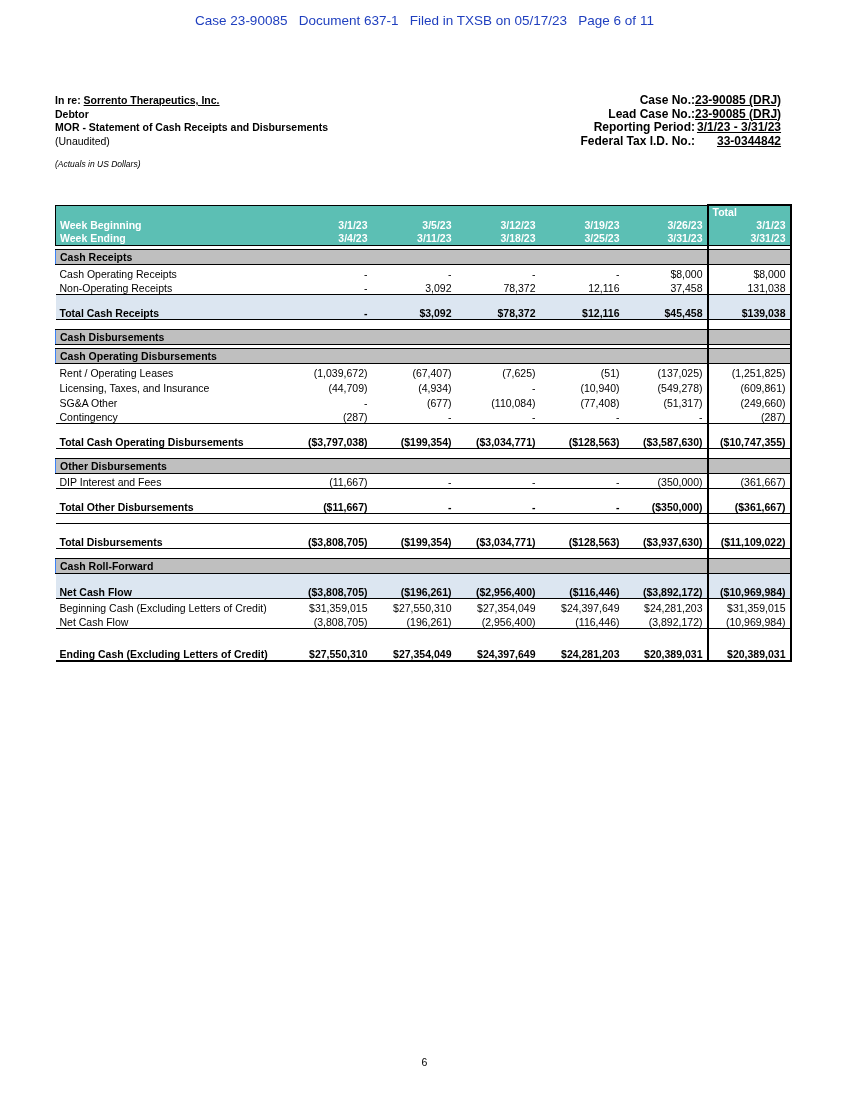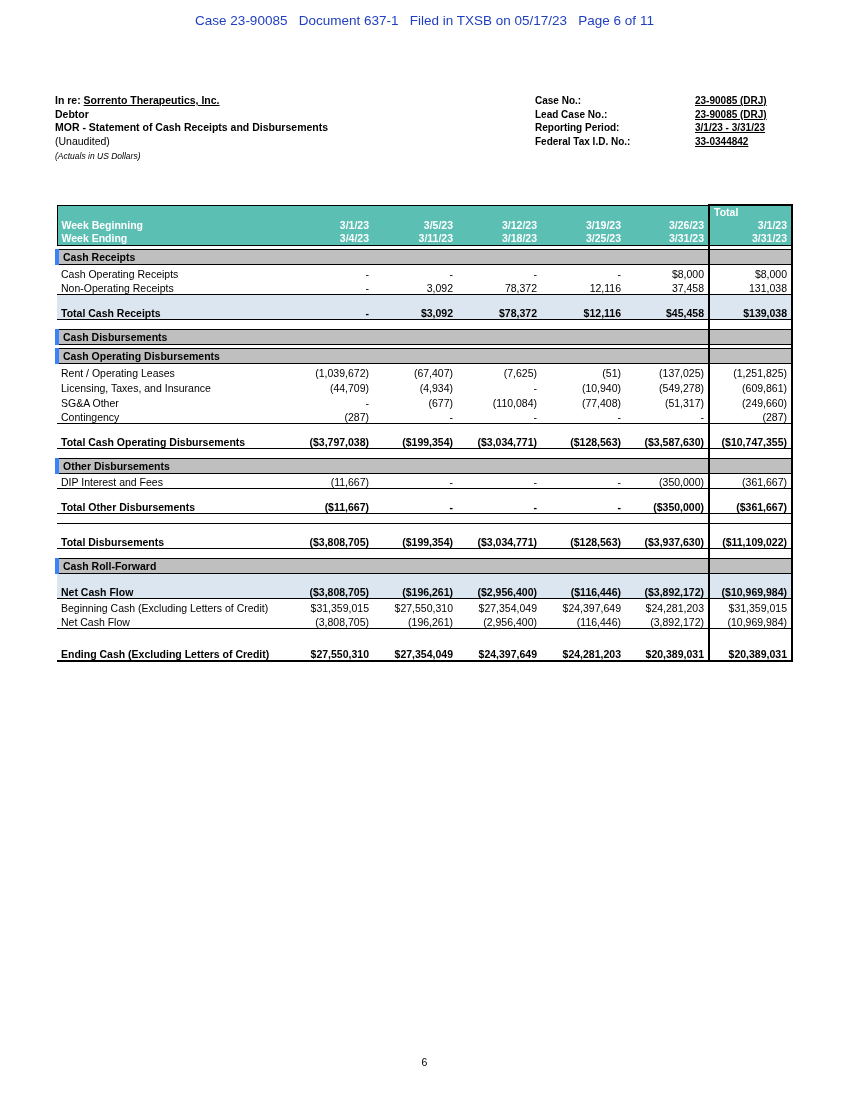--- a/index.html
+++ b/index.html
@@ -16,25 +16,25 @@
     font-family:"Liberation Sans","DejaVu Sans",sans-serif;
   }
   .court-header{
     position:absolute;top:13px;left:0;width:100%;
     text-align:center;color:var(--header-blue);
     font-size:13.5px;white-space:pre;
   }
   .info-left{position:absolute;top:94px;left:55px;font-size:10.5px;line-height:13.5px;}
   .bold{font-weight:bold;}
   .underline{text-decoration:underline;}
-  .note-italic{font-style:italic;font-size:8.5px;margin-top:2px;}
+  .note-italic{font-style:italic;font-size:8.5px;margin-top:10px;}
   .info-right{
     position:absolute;top:94px;left:535px;
     display:grid;grid-template-columns:160px auto;
-    font-size:10px;line-height:13.5px;font-weight:bold;
+    font-size:12px;line-height:13.5px;font-weight:bold;text-align:right;
   }
   .info-right .val{text-decoration:underline;}
 
   .mor-table{
     position:absolute;top:204px;left:55px;width:735px;
     border-collapse:collapse;table-layout:fixed;font-size:10.5px;
   }
   .c-label{width:232px;}
   .c-week{width:84px;}
   .c-total{width:83px;}
@@ -52,21 +52,21 @@
   .tot-lbl{text-align:left;}
   .totcol{border-left:2px solid #000;border-right:2px solid #000;}
 
   .num{text-align:right;}
   .lab{text-align:left;}
   .r-data td{height:15px;}
   .r-section td{
     background:var(--band-gray);font-weight:bold;vertical-align:middle;
     border-top:1px solid #000;border-bottom:1px solid #000;height:15px;
   }
-  .r-section td.band-main{border-left:4px solid #3b82f6;}
+  .r-section td.band-main{border-left:1px solid #3b82f6;}
   .r-gap td{height:10px;}
   .r-gap_small td{height:4px;}
   .r-total td{
     font-weight:bold;height:25px;
     border-top:1px solid #000;border-bottom:1px solid #000;
   }
   .v-blue td{background:var(--total-blue);}
   .v-final td{border-bottom:2.5px solid #000;height:32px;}
 
   .page-number{

